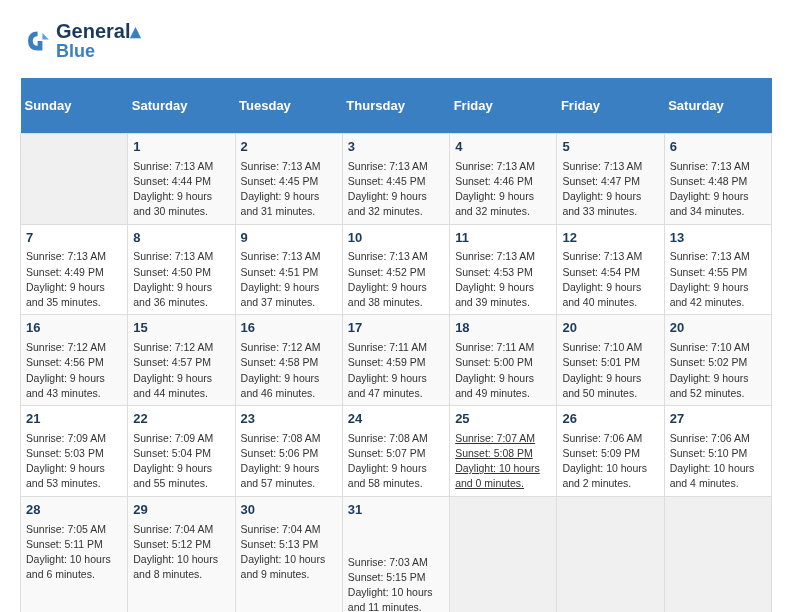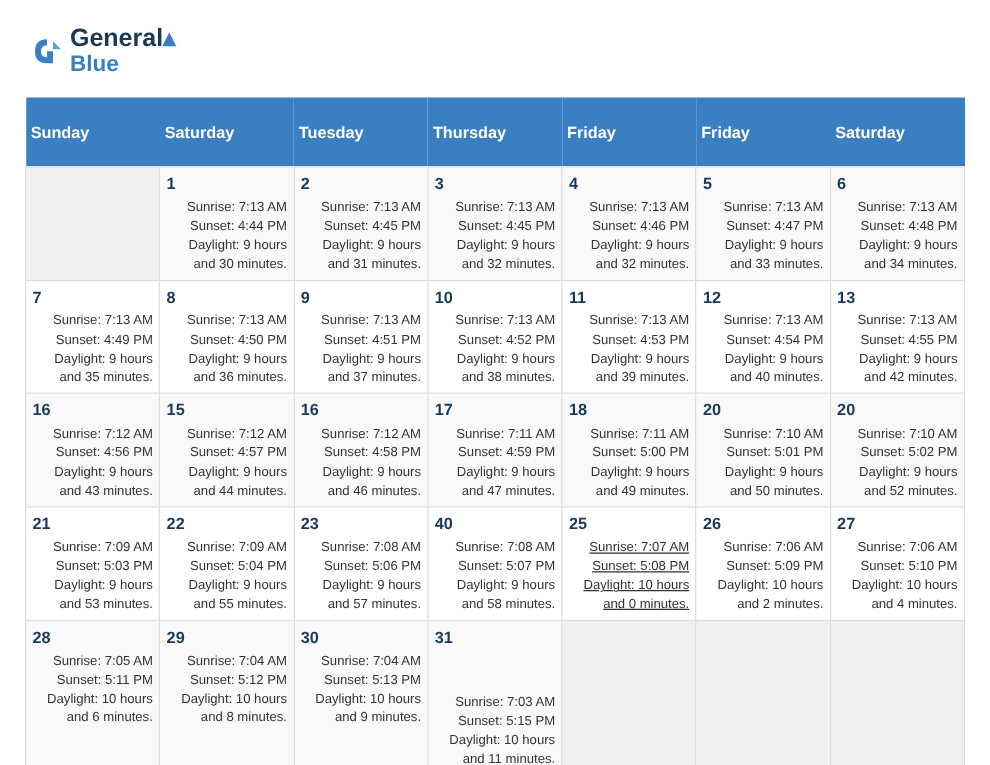--- a/index.html
+++ b/index.html
@@ -68,21 +68,20 @@
     .day-number {
       font-size: 13px;
       font-weight: bold;
       color: #1a3a5c;
       display: block;
       margin-bottom: 2px;
     }
     .day-info {
       font-size: 10.5px;
       color: #333;
-      text-align: right;
     }
     .empty-cell {
       background-color: #f0f0f0 !important;
     }
   </style>
 </head>
 <body>
 
 <div class="header">
   <div class="logo">
@@ -275,21 +274,21 @@
 and 55 minutes.</div>
         </td>
         <td>
           <span class="day-number">23</span>
           <div class="day-info" style="white-space: pre-line;">Sunrise: 7:08 AM
 Sunset: 5:06 PM
 Daylight: 9 hours
 and 57 minutes.</div>
         </td>
         <td>
-          <span class="day-number">40</span>
+          <span class="day-number">24</span>
           <div class="day-info" style="white-space: pre-line;">Sunrise: 7:08 AM
 Sunset: 5:07 PM
 Daylight: 9 hours
 and 58 minutes.</div>
         </td>
         <td>
           <span class="day-number">25</span>
           <div class="day-info" style="white-space: pre-line; text-decoration: underline;">Sunrise: 7:07 AM
 Sunset: 5:08 PM
 Daylight: 10 hours

